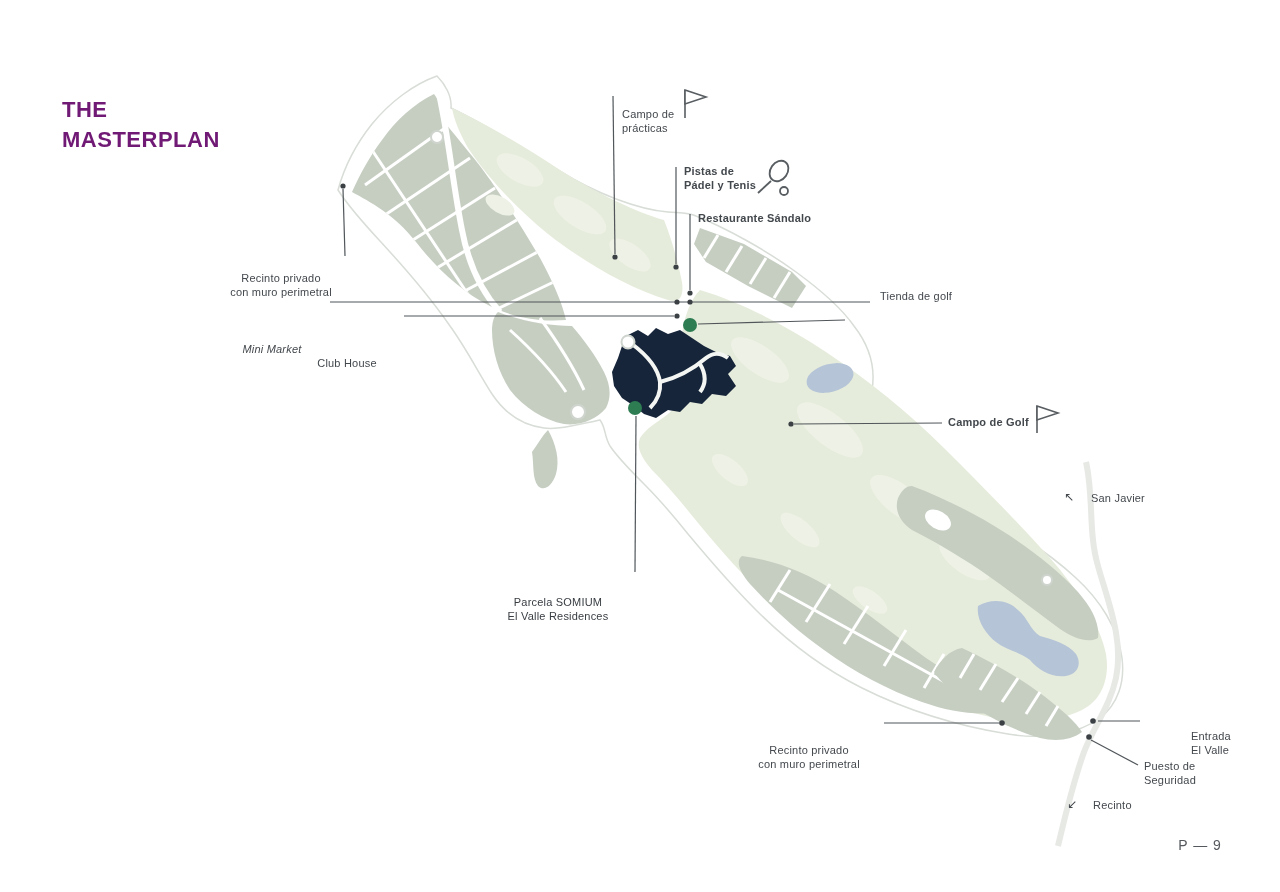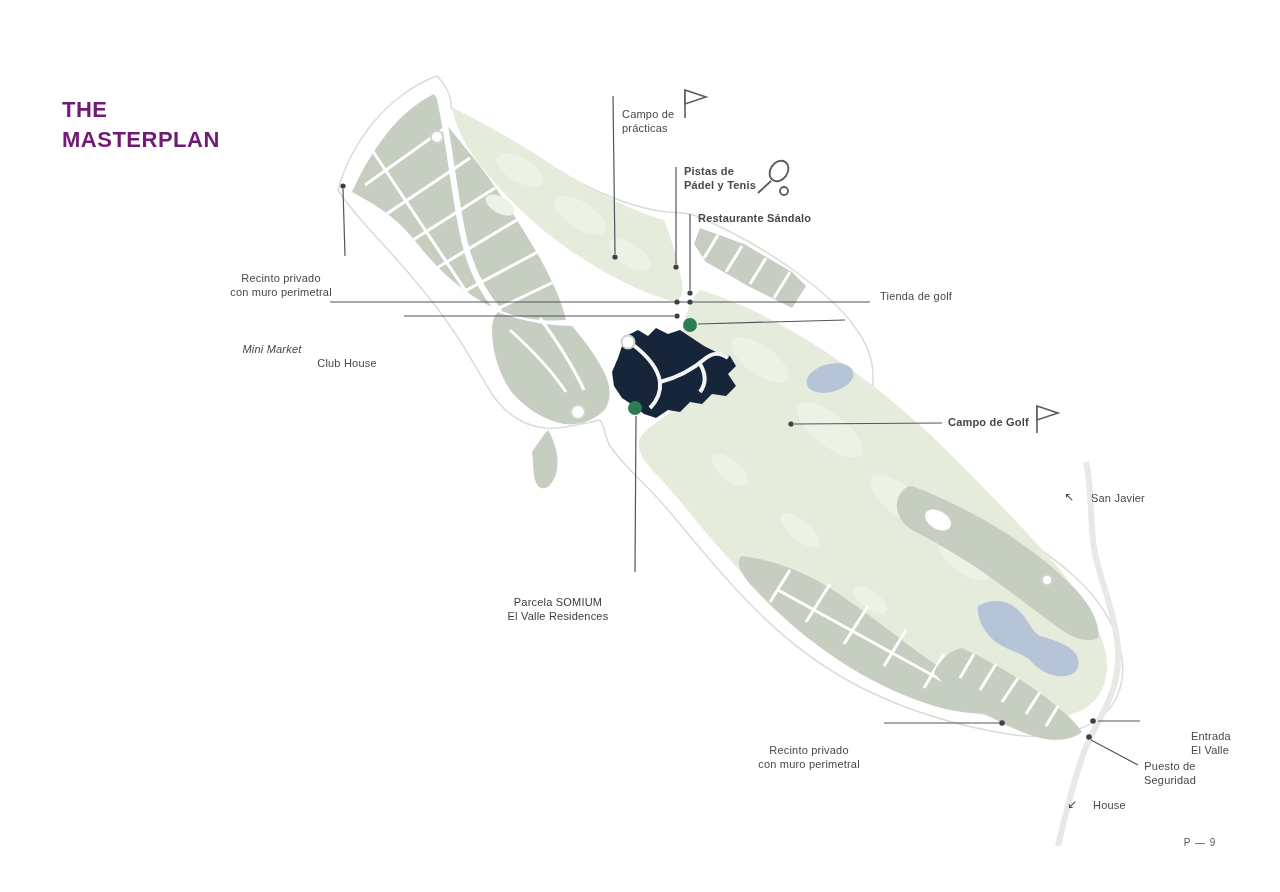--- a/index.html
+++ b/index.html
@@ -20,21 +20,21 @@
     position:absolute;font-size:12px;color:#43484d;
     font-family:"DejaVu Sans",sans-serif;
   }
   #page-title{
     position:absolute;left:62px;top:95px;
     font-size:22px;font-weight:800;line-height:30px;
     letter-spacing:.5px;color:#701a75;white-space:pre-line;
   }
   #page-number{
     position:absolute;left:1160px;top:837px;width:80px;text-align:center;
-    font-size:10px;color:#55595d;letter-spacing:1px;
+    font-size:14px;color:#55595d;letter-spacing:1px;
   }
 </style>
 </head>
 <body>
 
 <svg id="map-svg" width="1280" height="892" viewBox="0 0 1280 892">
 
   <path fill="#ffffff" stroke-width="1.5" d="M437,76 C445,84 452,96 451,108
            C480,122 520,146 558,170
            C596,194 640,210 668,212
@@ -329,17 +329,17 @@
 
 <div class="lbl right bold" style="left:488px;top:548px;width:140px;">Parcela SOMIUM
 El Valle Residences</div>
 
 <div class="lbl right" style="left:740px;top:696px;width:138px;">Recinto privado
 con muro perimetral</div>
 
 <div class="lbl" style="left:1144px;top:730px;margin-left:47px;">Entrada
 El Valle</div>
 
-<div class="lbl" style="left:1144px;top:760px;text-align:center;">Puesto de
+<div class="lbl" style="left:1144px;top:760px;">Puesto de
 Seguridad</div>
 
 <span class="arrow" style="left:1067px;top:797px;">↙</span>
-<div class="lbl" style="left:1093px;top:799px;">House</div>
+<div class="lbl" style="left:1093px;top:799px;">Recinto</div>
 
 </body></html>

